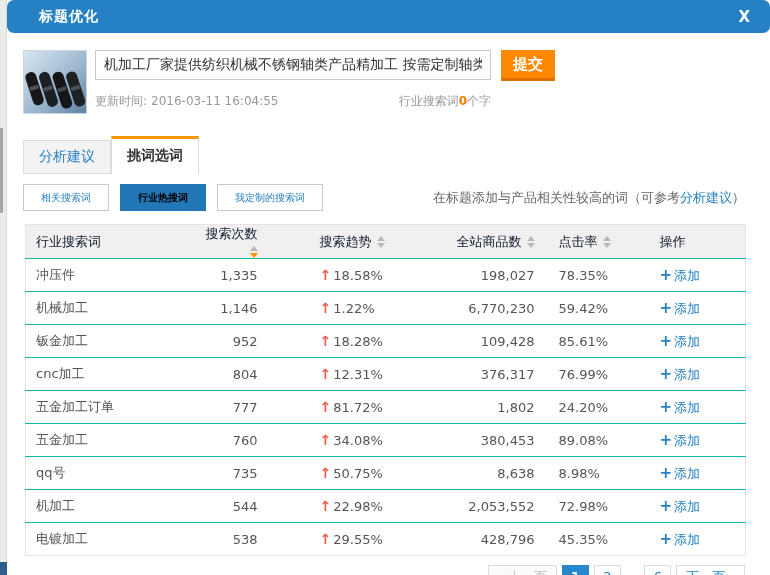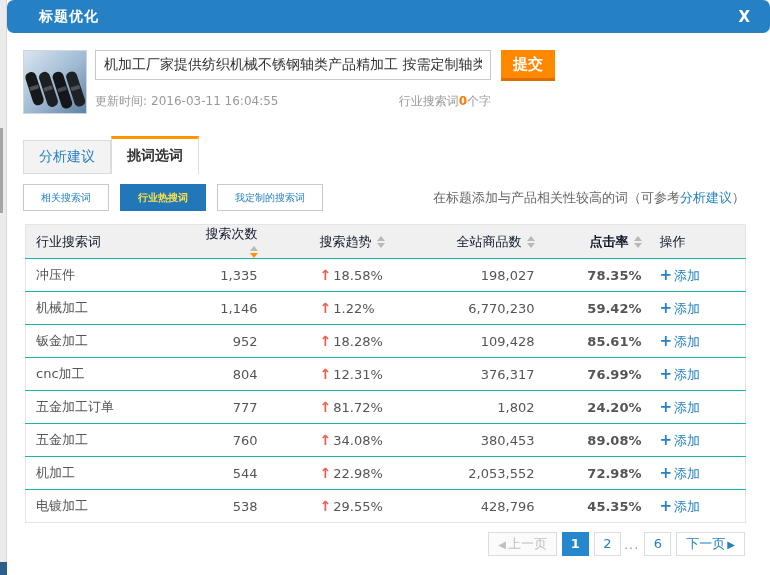--- a/index.html
+++ b/index.html
@@ -33,34 +33,34 @@
 
   
   .tabs { display:flex; align-items:flex-end; margin:22px 0 0 16px; }
   .tab { font-size:14px; padding:7px 15px; cursor:pointer; }
   .tab.inactive { background:#f3f3f3; border:1px solid #dcdcdc; color:#2580c4; }
   .tab.active { background:#fff; border-top:3px solid #ff9600; border-left:1px solid #dcdcdc; border-right:1px solid #dcdcdc; border-bottom:none; color:#333; font-weight:bold; padding-top:8px; padding-bottom:9px; }
 
   
   .filter-row { display:flex; align-items:center; margin:10px 25px 0 16px; }
   .filter { height:27px; line-height:25px; padding:0 17px; border:1px solid #c9c9c9; background:#fff; color:#2580c4; font-size:10px; margin-right:11px; cursor:pointer; }
-  .filter.active { background:#2177b8; border-color:#2177b8; color:#fde047; font-weight:bold; }
+  .filter.active { background:#2177b8; border-color:#2177b8; color:#000000; font-weight:bold; }
   .hint { margin-left:auto; font-size:13px; color:#666; }
   .hint a { color:#2580c4; text-decoration:none; cursor:pointer; }
 
   
   table { border-collapse:collapse; table-layout:fixed; width:720px; margin:13px 25px 0 18px; font-size:13px; border:1px solid #e5e5e5; }
   col.c1{width:180px} col.c2{width:72px} col.c3{width:144px} col.c4{width:137px} col.c5{width:101px} col.c6{width:86px}
   th { background:#f0f0f0; height:31px; font-weight:normal; color:#0f172a; text-align:left; }
   td { height:33px; border-top:1px solid #14b8a6; color:#555; }
   .al { text-align:left; padding-left:10px; }
   th.h-count, td.c-count { text-align:right; padding-right:20px; }
   th.h-trend, td.c-trend { text-align:left; padding-left:42px; }
   th.h-prod, td.c-prod { text-align:right; padding-right:24px; }
-  th.h-ctr, td.c-ctr { text-align:right; padding-right:18px;font-weight:bold; }
+  th.h-ctr, td.c-ctr { text-align:left; padding-right:18px; }
   th.h-act, td.c-act { text-align:left; padding-right:10px; }
 
   .sort { display:inline-block; vertical-align:middle; margin-left:5px; }
   .sort i { display:block; width:0; height:0; border-left:4px solid transparent; border-right:4px solid transparent; }
   .s-up { border-bottom:5px solid #b8b8b8; margin-bottom:2px; }
   .s-down { border-top:5px solid #b8b8b8; }
   .s-down.on { border-top-color:#ff9600; }
 
   .trend-ico { color:#f25a48; font-weight:bold; margin-right:2px; font-size:14px; }
   .add-link { color:#2580c4; text-decoration:none; cursor:pointer; }
@@ -207,20 +207,28 @@
     </tr>
         <tr>
       <td class="al"><span>五金加工</span></td>
       <td class="c-count"><span>760</span></td>
       <td class="c-trend"><span class="trend-ico">↑</span><span>34.08%</span></td>
       <td class="c-prod"><span>380,453</span></td>
       <td class="c-ctr"><span>89.08%</span></td>
       <td class="c-act"><a class="add-link"><span class="plus">+</span><span>添加</span></a></td>
     </tr>
         <tr>
+      <td class="al"><span>qq号</span></td>
+      <td class="c-count"><span>735</span></td>
+      <td class="c-trend"><span class="trend-ico">↑</span><span>50.75%</span></td>
+      <td class="c-prod"><span>8,638</span></td>
+      <td class="c-ctr"><span>8.98%</span></td>
+      <td class="c-act"><a class="add-link"><span class="plus">+</span><span>添加</span></a></td>
+    </tr>
+        <tr>
       <td class="al"><span>机加工</span></td>
       <td class="c-count"><span>544</span></td>
       <td class="c-trend"><span class="trend-ico">↑</span><span>22.98%</span></td>
       <td class="c-prod"><span>2,053,552</span></td>
       <td class="c-ctr"><span>72.98%</span></td>
       <td class="c-act"><a class="add-link"><span class="plus">+</span><span>添加</span></a></td>
     </tr>
         <tr>
       <td class="al"><span>电镀加工</span></td>
       <td class="c-count"><span>538</span></td>

